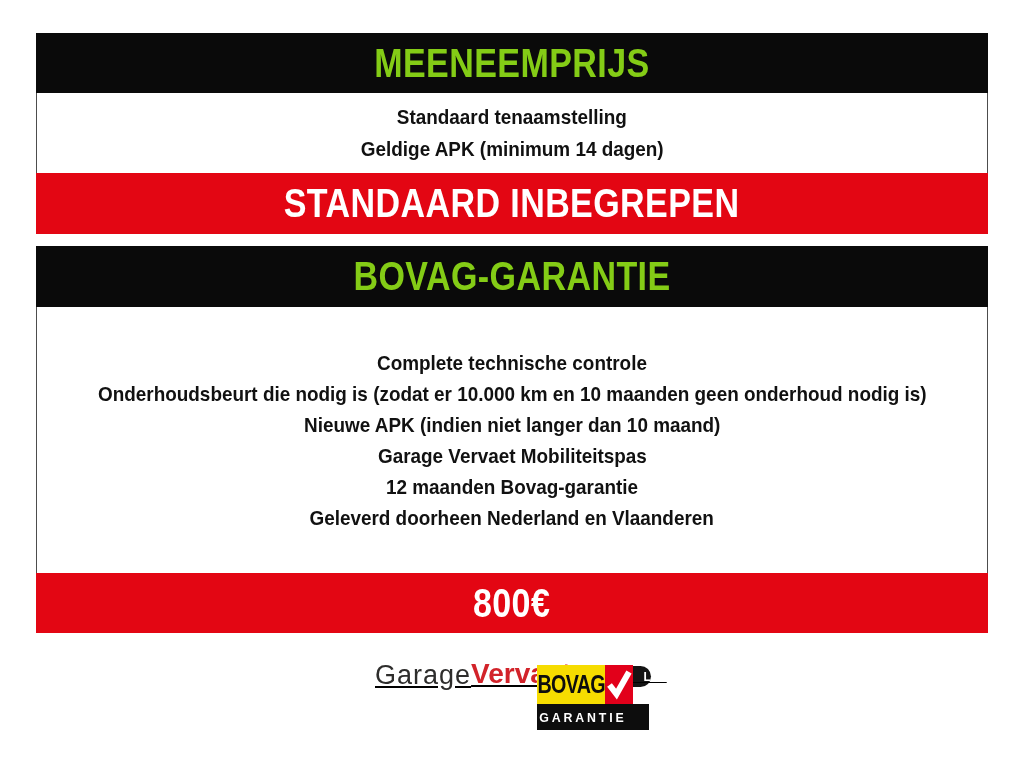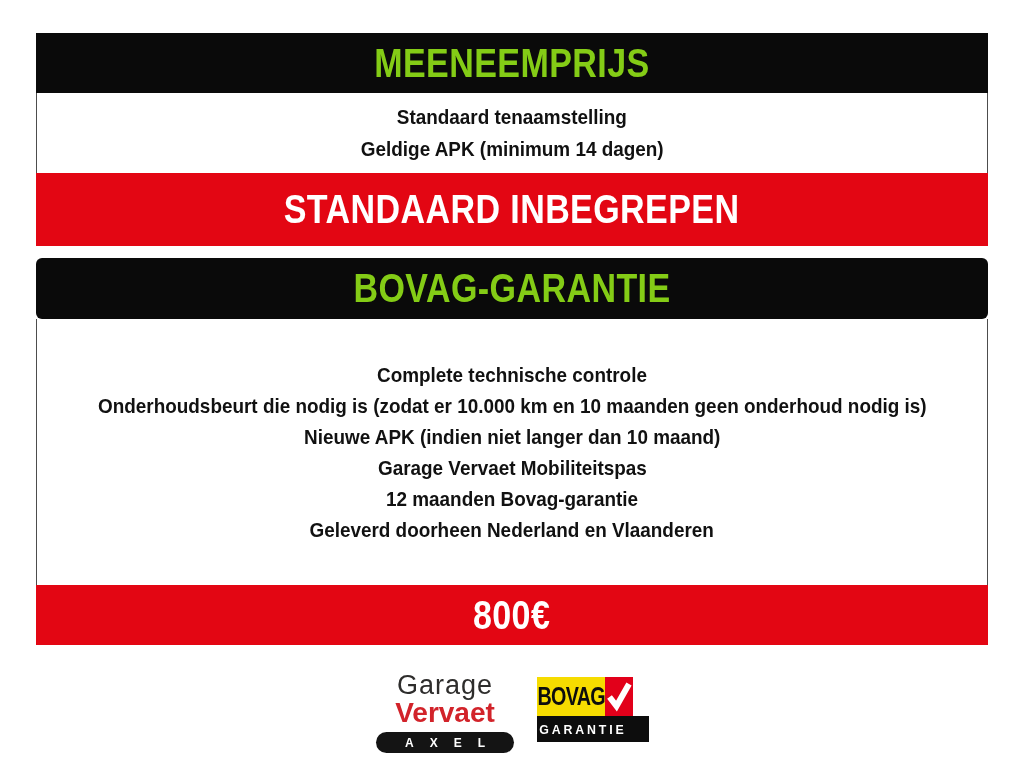--- a/index.html
+++ b/index.html
@@ -24,22 +24,22 @@
     background:#ffffff;
   }
   .card{width:952px;}
   .bar{
     width:100%;
     display:flex;align-items:center;justify-content:center;
   }
   .bar.black{background:var(--bar-black);color:#84cc16;}
   .bar.red{background:var(--bar-red);color:#fff;}
   .h-meeneem{height:60px;}
-  .h-stdinb{height:73px;}
-  .h-bovag{height:61px;border-radius:6px;}
+  .h-stdinb{height:61px;}
+  .h-bovag{height:61px;}
   .h-price{height:60px;}
   .h1{
     font-size:41px;font-weight:bold;letter-spacing:0.5px;
     display:inline-block;transform:scaleX(0.83);transform-origin:center;
     white-space:nowrap;
   }
   .cardbody{
     background:#fff;
     border-left:1px solid var(--body-border);
     border-right:1px solid var(--body-border);
@@ -61,21 +61,21 @@
   .gap{height:12px;}
 
   
   .logos{
     height:134px;
     display:flex;justify-content:center;align-items:flex-start;
     gap:22px;padding-top:27px;
   }
   .vervaet-logo{
     width:140px;text-align:center;
-    display:flex;flex-direction:column;align-items:center;
+    display:flex;flex-direction:row;align-items:center;text-decoration:underline;
   }
   .vv-garage{
     font-size:27px;color:var(--garage-gray);
     letter-spacing:1px;line-height:27px;
   }
   .vv-vervaet{
     font-size:28px;font-weight:bold;color:var(--vervaet-red);
     line-height:32px;margin-top:-2px;letter-spacing:0px;
   }
   .vv-axel-pill{

